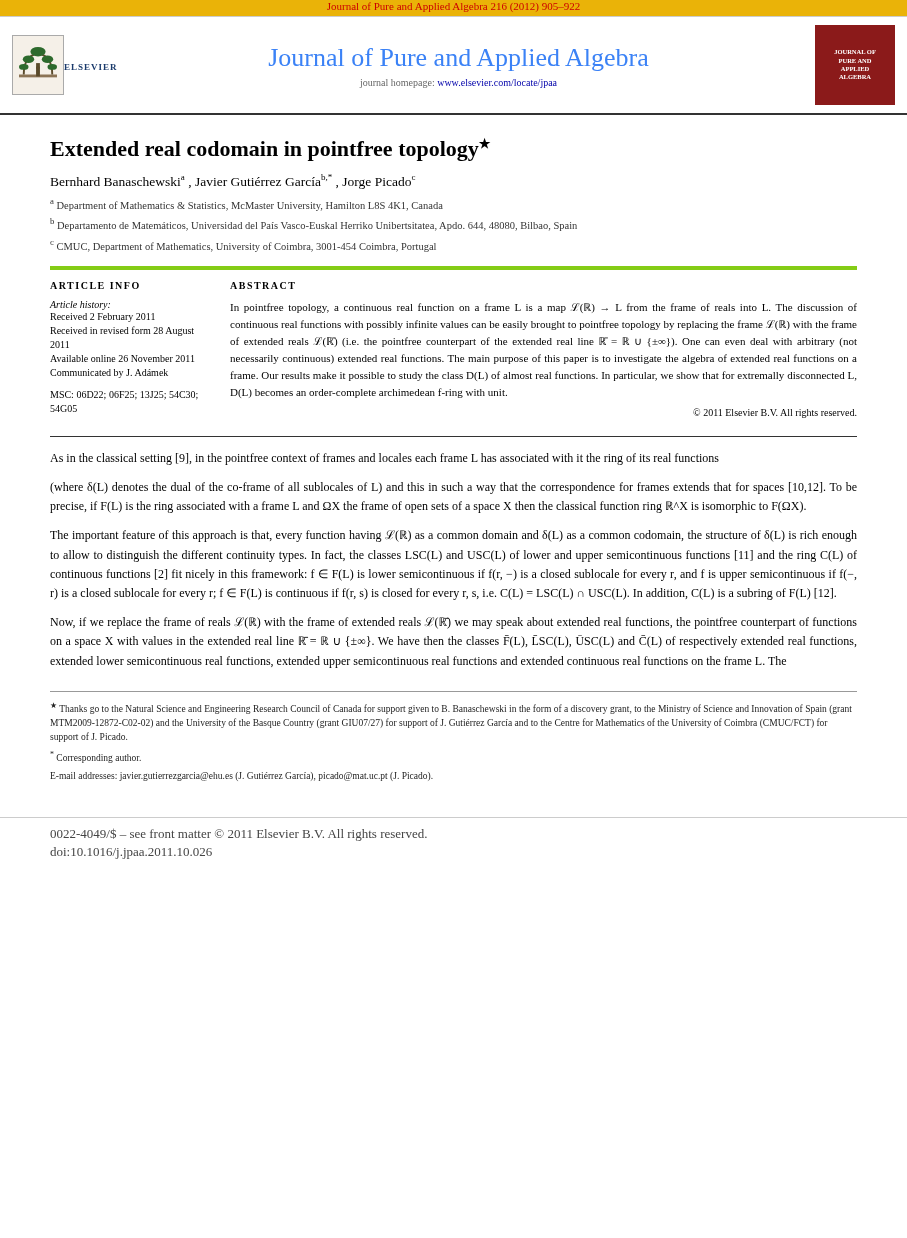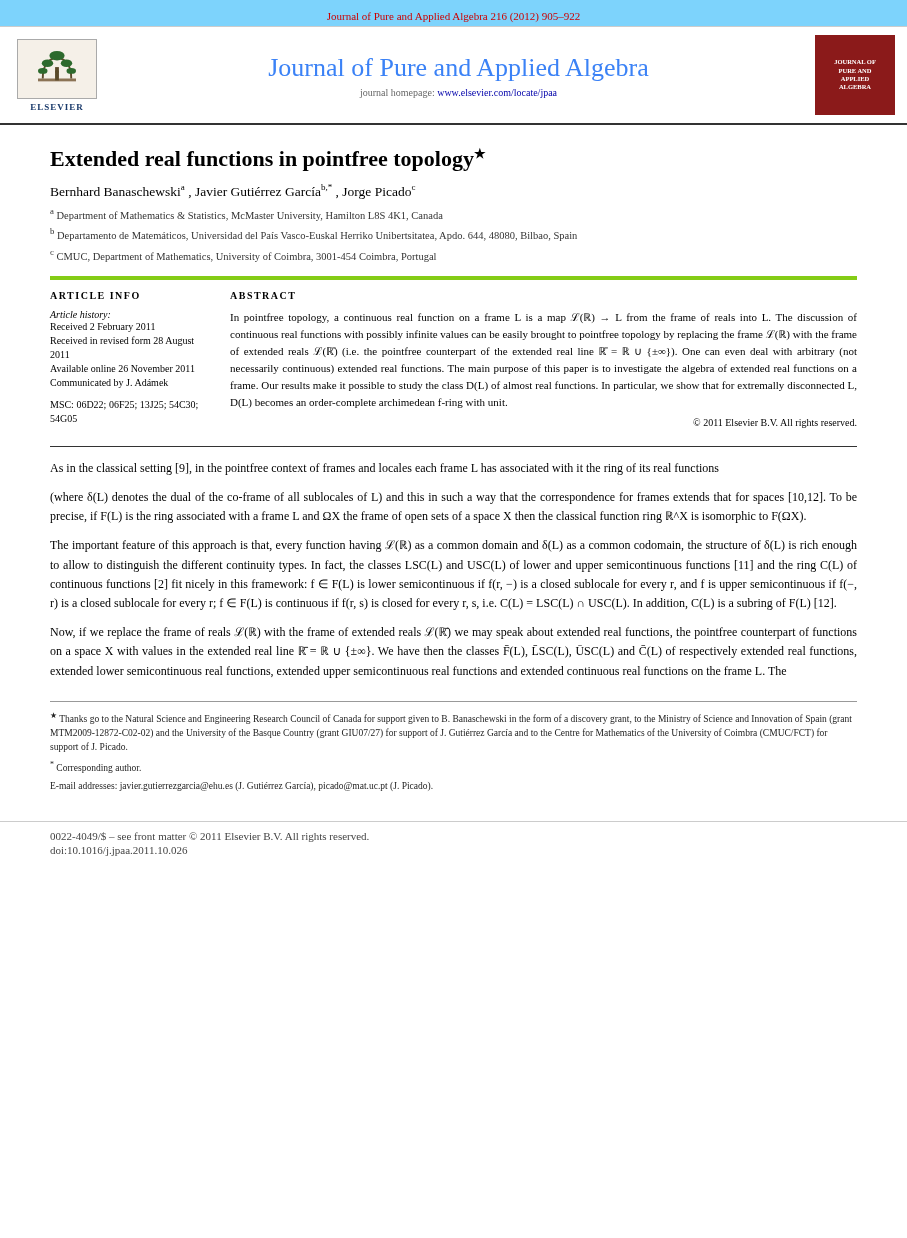--- a/index.html
+++ b/index.html
@@ -6,41 +6,41 @@
     body {
       background: #fff;
       font-family: 'Times New Roman', Times, serif;
       font-size: 13px;
       color: #000;
       width: 907px;
       min-height: 1238px;
     }
 
     .top-bar {
-      background: #7dd3fc;
+      background: #eab308;
       text-align: center;
-      padding: 10px 0 4px;
+      padding: 0 0 4px;
       font-size: 11px;
       color: #c00;
       border-bottom: 1px solid #ccc;
     }
 
     .journal-header {
       display: flex;
       align-items: center;
       padding: 8px 12px;
       border-bottom: 2px solid #333;
       gap: 10px;
     }
 
     .journal-header .logo-left {
       width: 90px;
       min-width: 90px;
       display: flex;
-      flex-direction: column;
+      flex-direction: row;
       align-items: center;
     }
 
     .elsevier-logo {
       width: 80px;
       height: 60px;
       background: #f5f0e8;
       border: 1px solid #aaa;
       display: flex;
       flex-direction: column;
@@ -241,24 +241,24 @@
       line-height: 1.5;
       color: #222;
     }
 
     .footnote-section p {
       margin-bottom: 4px;
     }
 
     .bottom-bar {
       padding: 8px 50px;
-      font-size: 11px;
+      font-size: 13px;
       color: #444;
       border-top: 1px solid #ccc;
-      margin-top: 4px;
+      margin-top: 10px;
     }
 
     .bottom-bar p {
       margin-bottom: 2px;
     }
 
     .red-link { color: #c00; }
     .blue-link { color: #00a; }
   </style>
 </head>
@@ -305,21 +305,21 @@
     <div>JOURNAL OF</div>
     <div>PURE AND</div>
     <div>APPLIED</div>
     <div>ALGEBRA</div>
   </div>
 </div>
 
 <div class="main-content">
 
   <div class="article-title">
-    <span>Extended real functions in pointfree topology</span><sup>★</sup>
+    <span>Extended real codomain in pointfree topology</span><sup>★</sup>
   </div>
 
   <div class="authors">
     <span>Bernhard Banaschewski</span><sup>a</sup>
     <span>, Javier Gutiérrez García</span><sup>b,*</sup>
     <span>, Jorge Picado</span><sup>c</sup>
   </div>
 
   <div class="affiliations">
     <p><sup>a</sup> <span>Department of Mathematics &amp; Statistics, McMaster University, Hamilton L8S 4K1, Canada</span></p>

